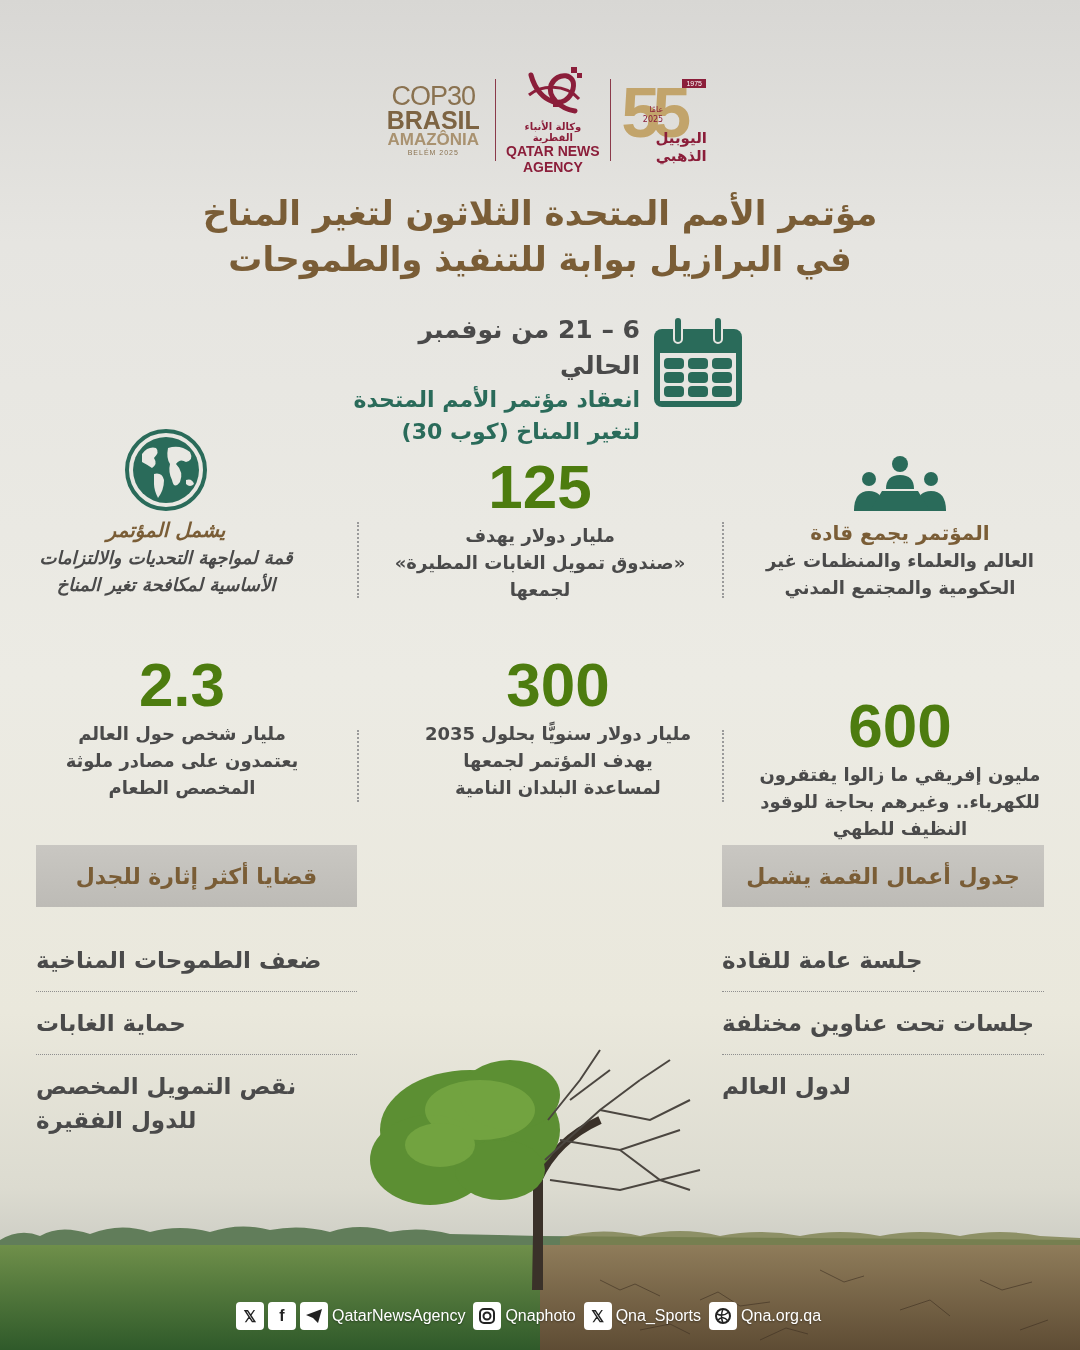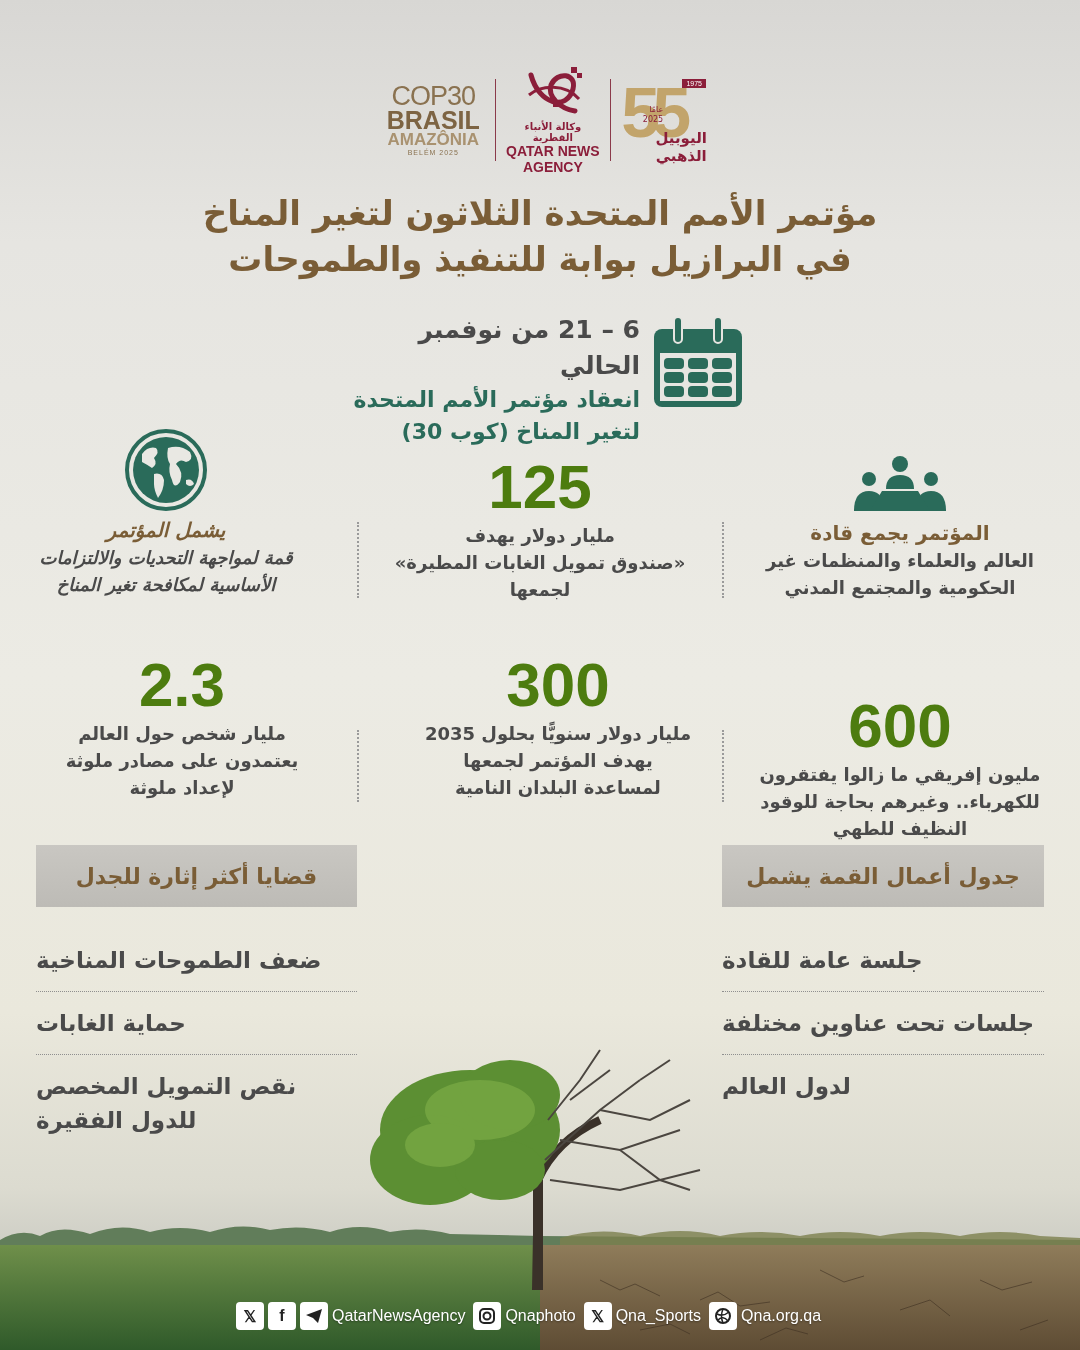--- a/index.html
+++ b/index.html
@@ -176,21 +176,21 @@
   <div class="stat-text">مليار دولار سنويًّا بحلول 2035</div>
   <div class="stat-text">يهدف المؤتمر لجمعها</div>
   <div class="stat-text">لمساعدة البلدان النامية</div>
 </div>
 <div class="abs vdiv" style="top:730px; left:357px; height:72px;"></div>
 
 <div class="abs col" style="top:650px; left:17px;">
   <div class="stat-num">2.3</div>
   <div class="stat-text">مليار شخص حول العالم</div>
   <div class="stat-text">يعتمدون على مصادر ملوثة</div>
-  <div class="stat-text">لإعداد ملوثة</div>
+  <div class="stat-text">المخصص الطعام</div>
 </div>
 
 <svg class="abs landscape" viewBox="0 0 1080 310" preserveAspectRatio="none">
   <defs>
     <linearGradient id="grass" x1="0" y1="0" x2="0" y2="1">
       <stop offset="0" stop-color="#6f8f4a"></stop>
         <stop offset="1" stop-color="#2f5a2a"></stop>
     </linearGradient>
     <linearGradient id="soil" x1="0" y1="0" x2="0" y2="1">
       <stop offset="0" stop-color="#8f7c5a"></stop>

